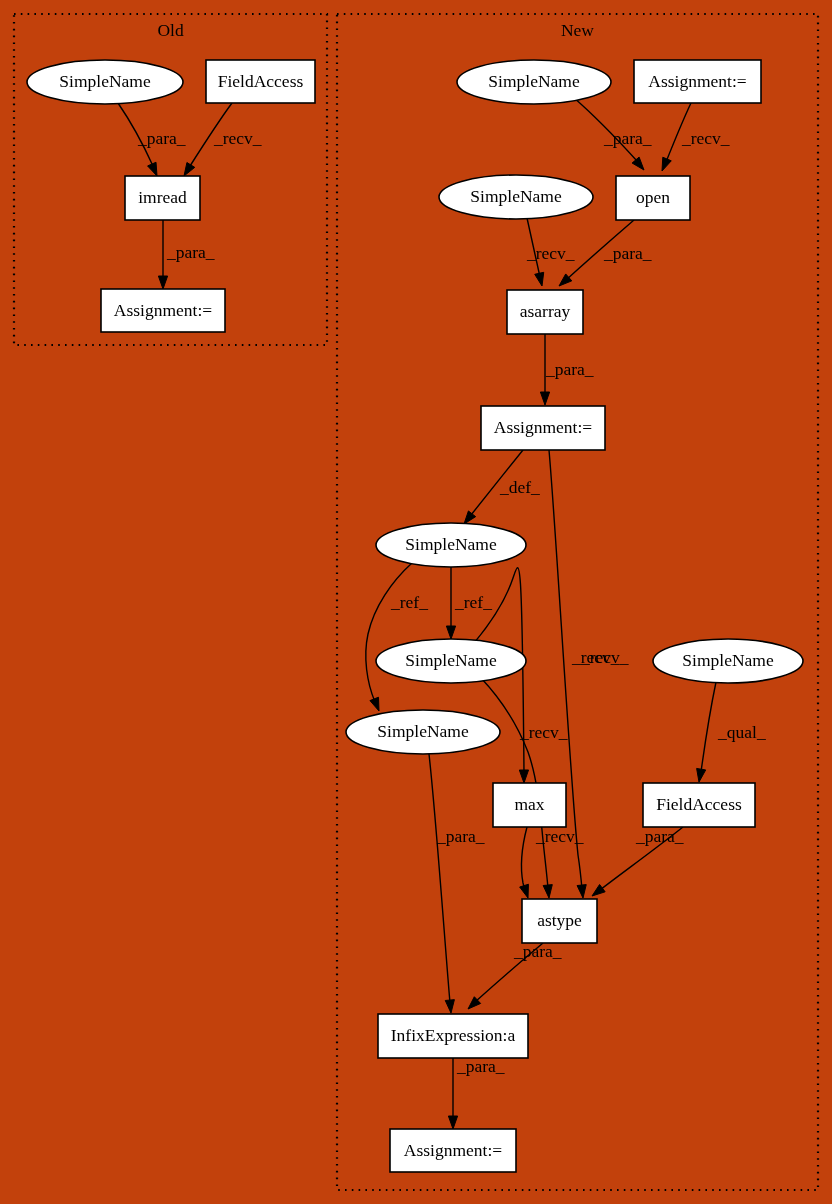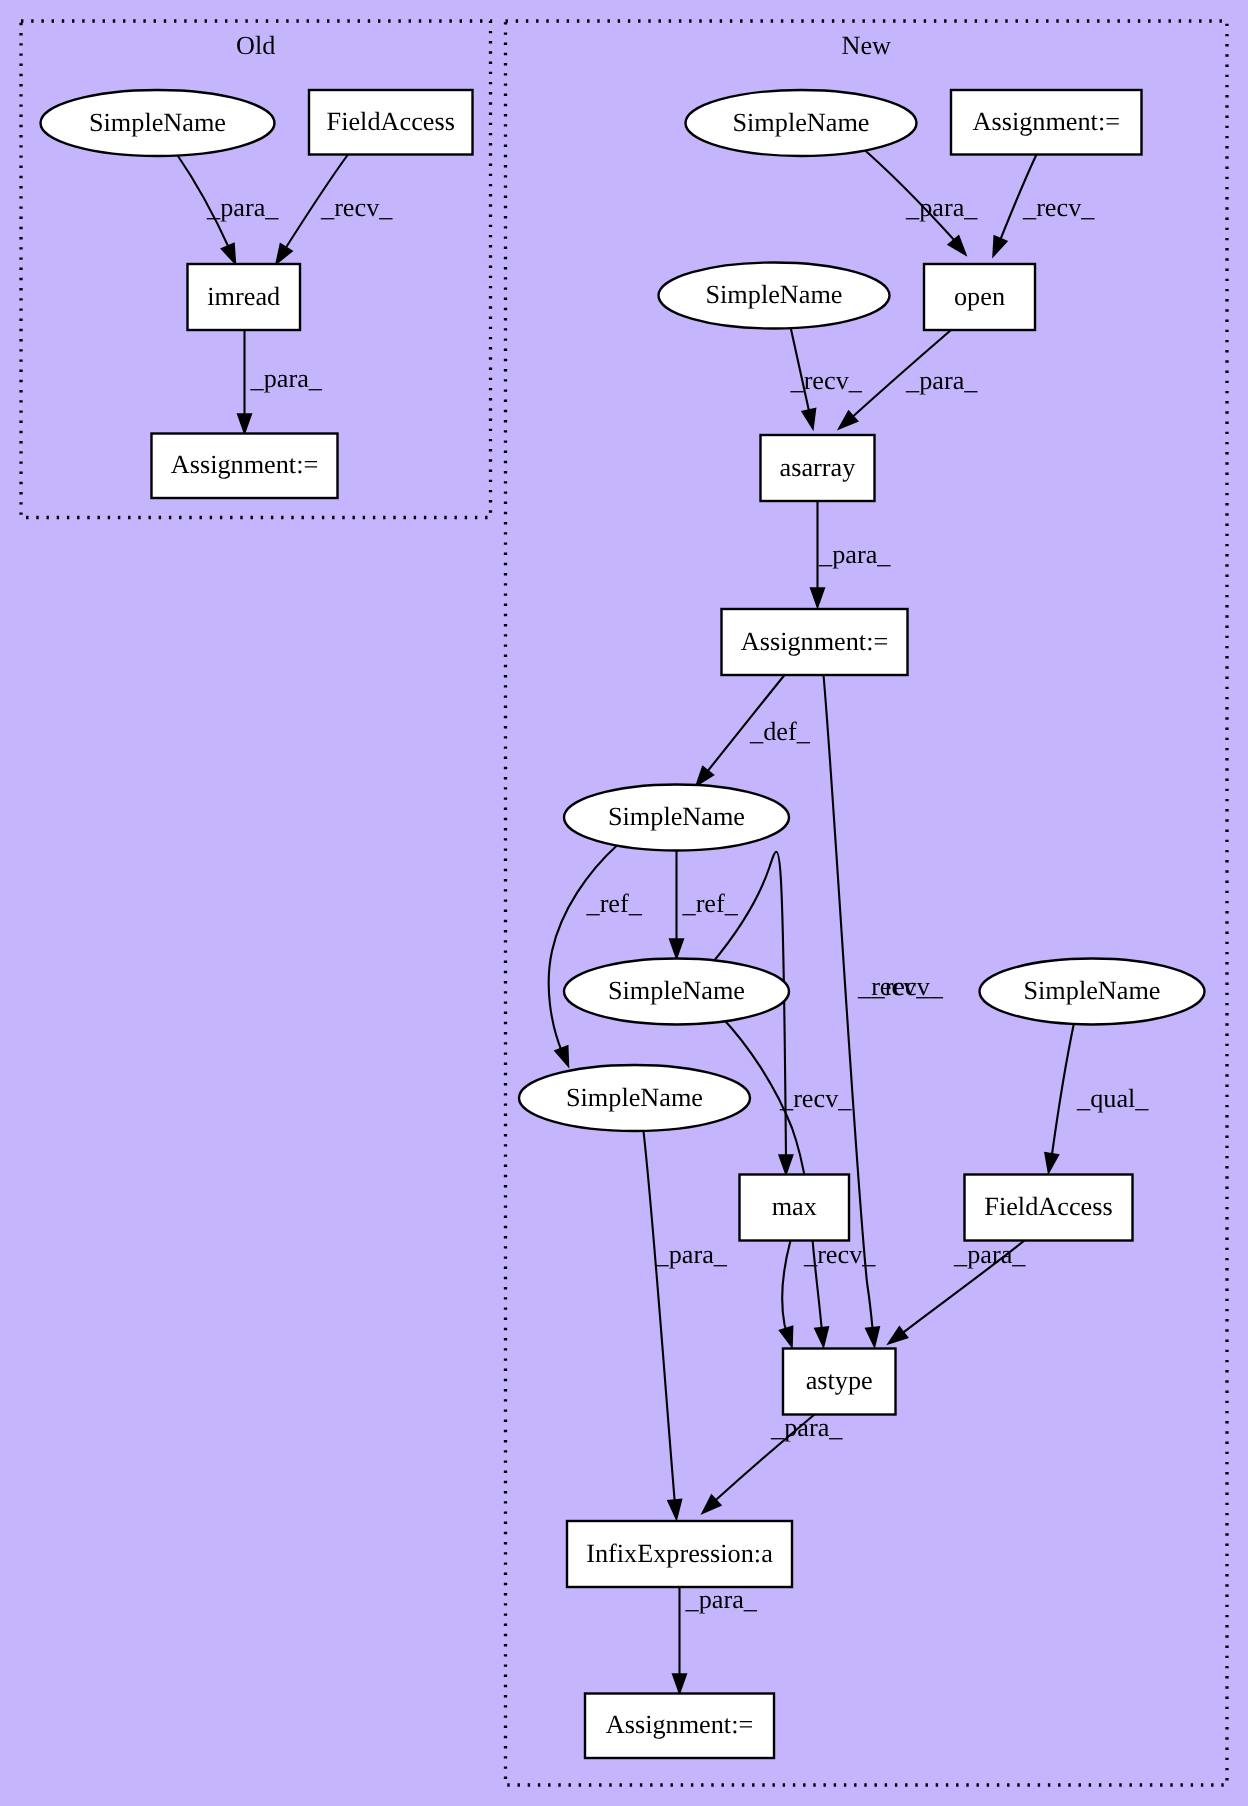--- a/index.html
+++ b/index.html
@@ -7,21 +7,21 @@
     padding: 0;
     background: #ffffff;
   }
   body {
     font-family: "Liberation Serif", "DejaVu Serif", serif;
   }
   #canvas {
     position: relative;
     width: 832px;
     height: 1204px;
-    background: #c4b5fd;
+    background: #c2410c;
     overflow: hidden;
   }
   svg#graph {
     position: absolute;
     left: 0;
     top: 0;
     width: 832px;
     height: 1204px;
   }
   .cluster-rect {

